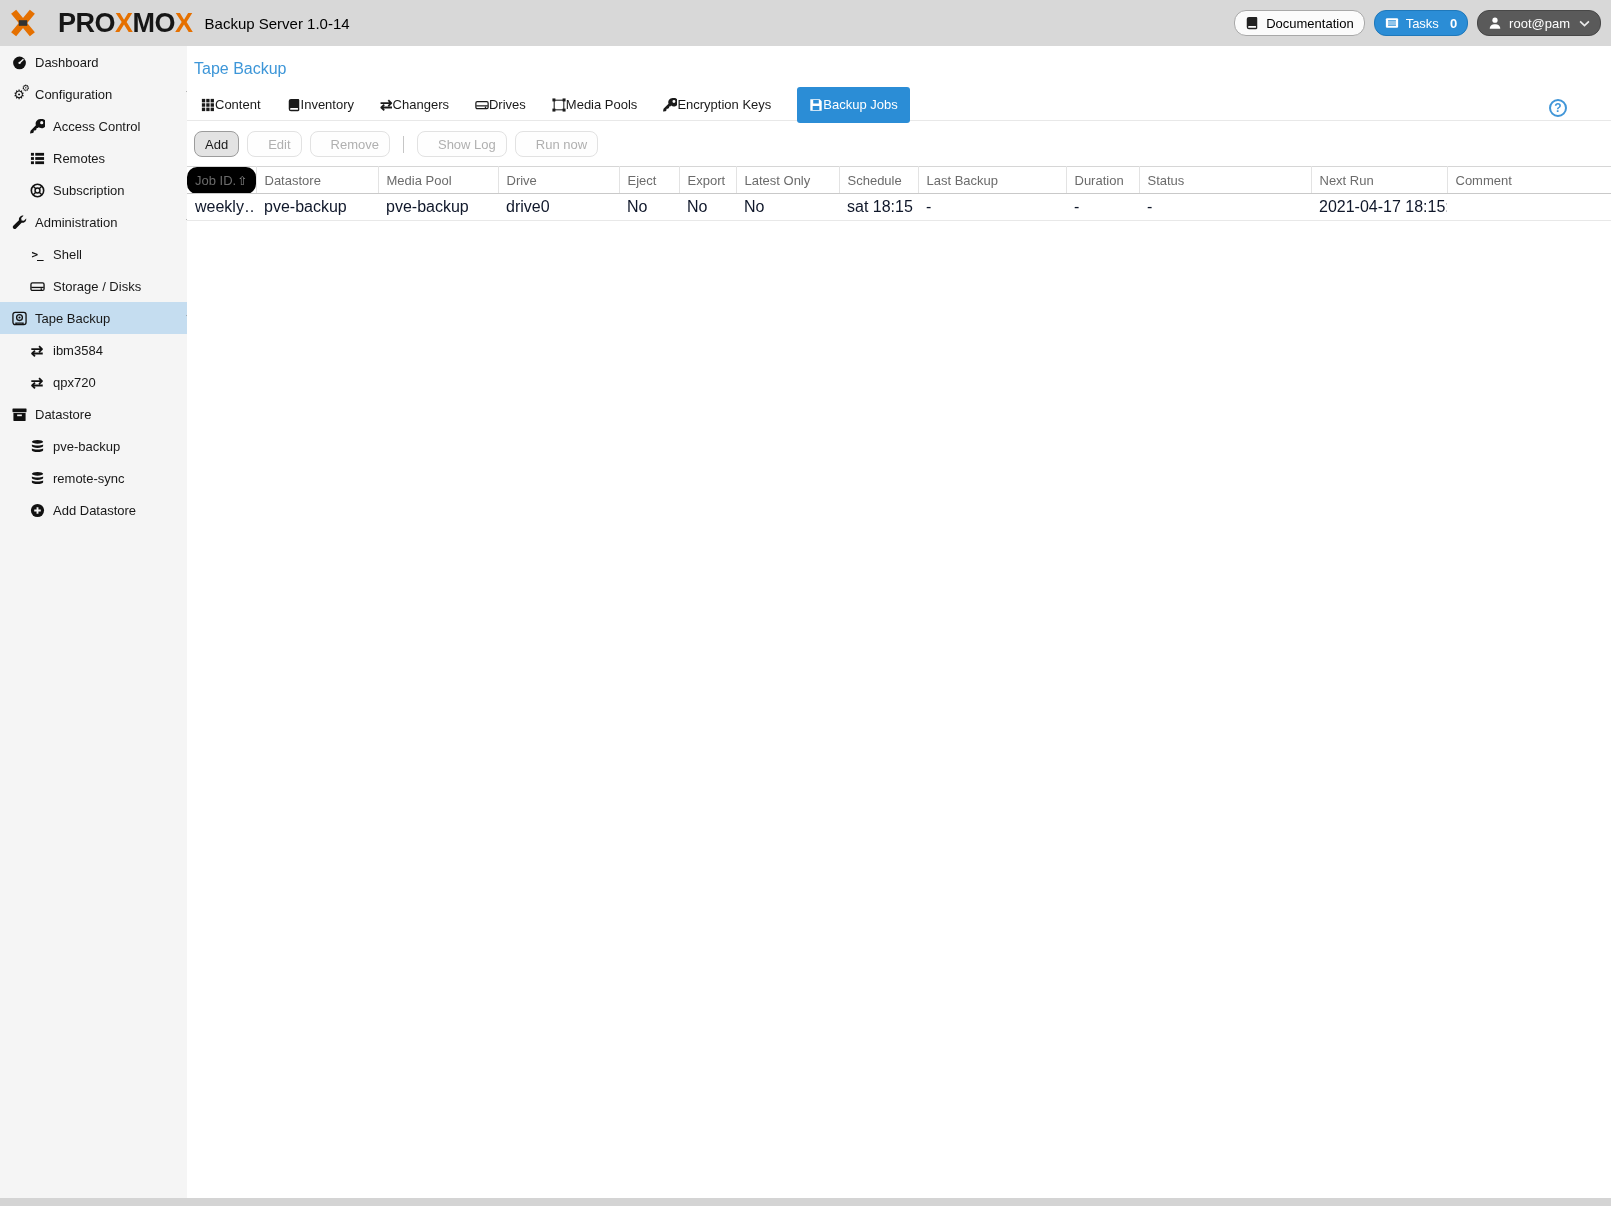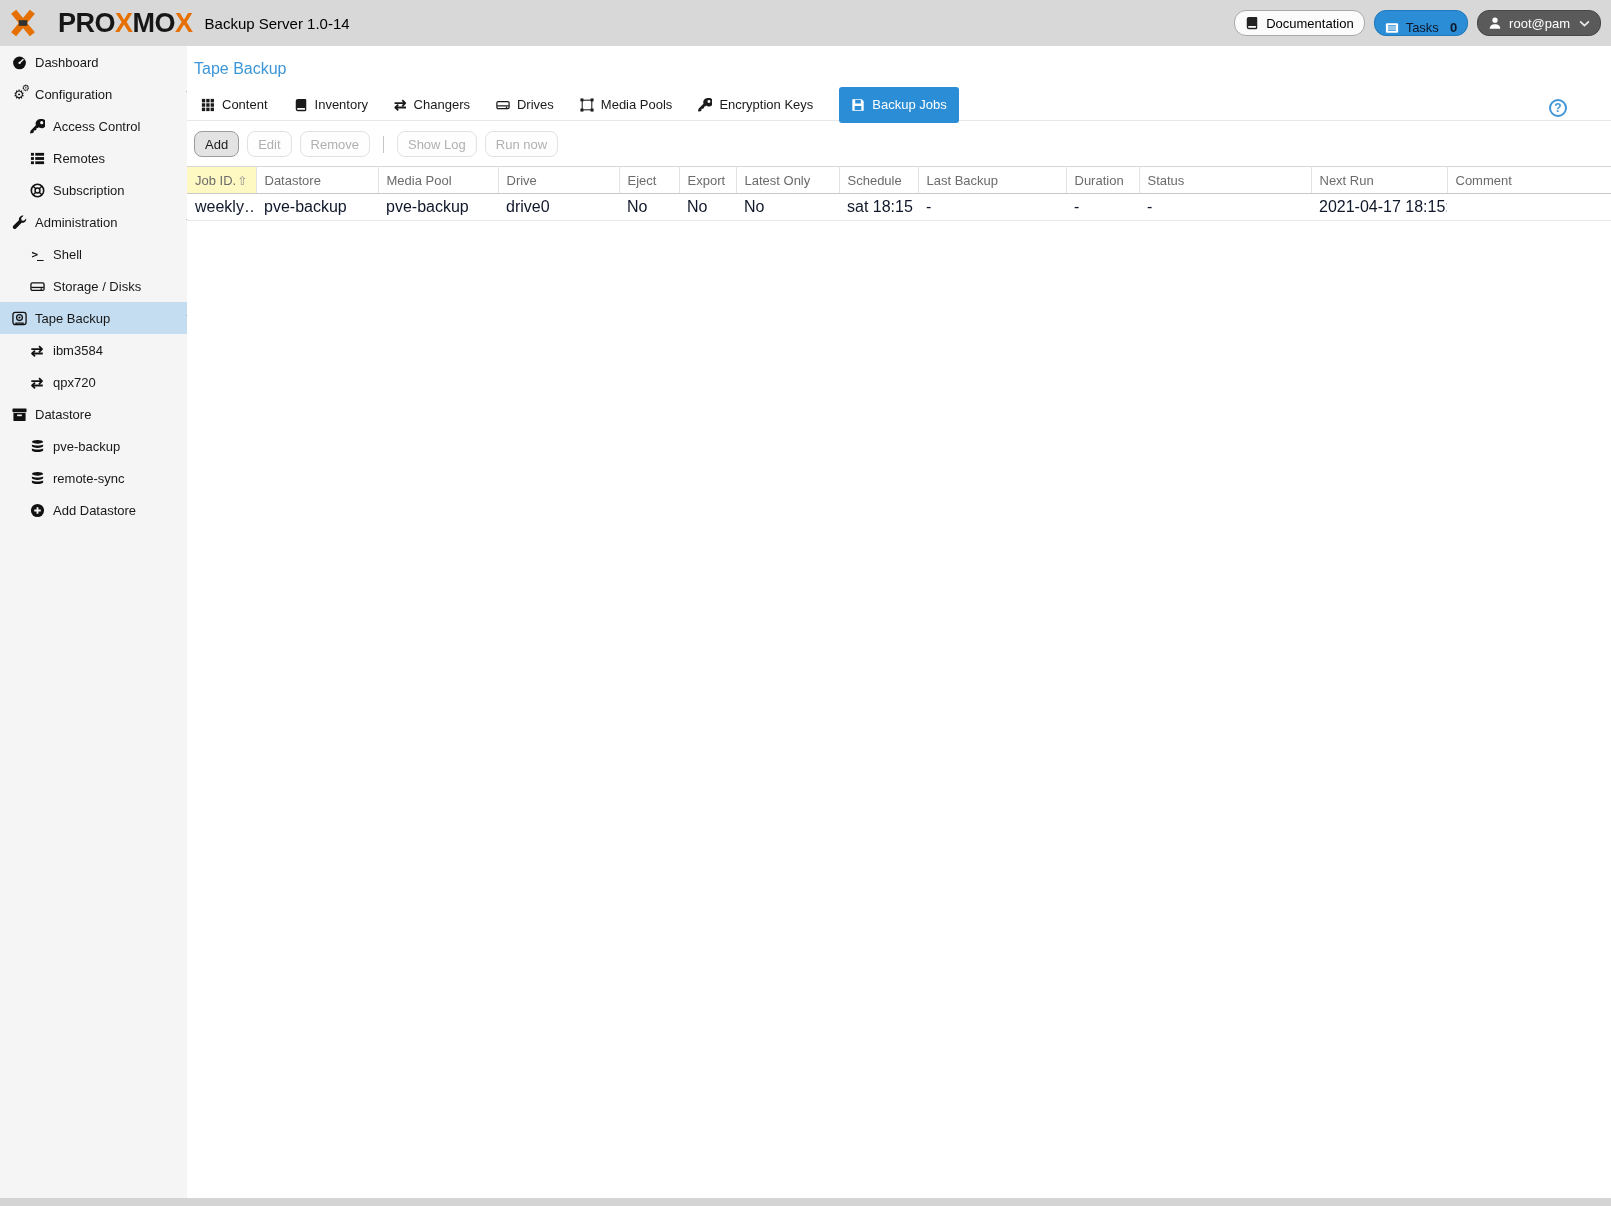--- a/index.html
+++ b/index.html
@@ -9,21 +9,21 @@
   
   .topbar { height:46px; background:#d8d8d8; display:flex; align-items:center; position:relative; }
   .logo { display:flex; align-items:center; margin-left:8px; }
   .brand { font-size:27px; font-weight:bold; letter-spacing:-0.5px; color:#161616; margin-left:20px; }
   .brand .ox { color:#e57000; }
   .subtitle { font-size:15px; color:#000; margin-left:12px; }
   .topbar-right { position:absolute; right:10px; top:10px; display:flex; gap:9px; align-items:center; }
   .tbtn { height:26px; border-radius:12px; display:flex; align-items:center; padding:0 10px; font-size:13px; cursor:pointer; }
   .tbtn .bicon { display:flex; margin-right:7px; }
   .doc-btn { background:#fbfbfb; border:1px solid #a8a8a8; color:#000; }
-  .tasks-btn { background:#2b8dd6; border:1px solid #1f78ba; color:#0f172a;align-items:flex-end; }
+  .tasks-btn { background:#2b8dd6; border:1px solid #1f78ba; color:#ffffff; }
   .tasks-btn .count { margin-left:11px; font-weight:bold; }
   .user-btn { background:#5a5a5a; border:1px solid #474747; color:#fff; }
   .user-btn .chev { margin-left:9px; display:flex; }
 
   
   .sidebar { position:absolute; top:46px; left:0; width:211px; bottom:8px;
              background:#f5f5f5; border-right:1px solid #d2d2d2; }
   .nav-item { height:32px; display:flex; align-items:center; position:relative;
               font-size:13px; color:#181818; cursor:pointer; }
   .nav-item .ni-icon { width:18px; display:flex; justify-content:center; margin-left:10px; color:#111; }
@@ -40,37 +40,37 @@
 
   
   .content { margin-left:187px; position:relative; height:1152px; background:#fff; }
   .content-title { color:#3d96d8; font-size:16px; padding:14px 0 0 7px; }
   .help-btn { position:absolute; top:53px; right:44px; width:18px; height:18px;
               border:2px solid #4196d8; border-radius:50%; color:#4196d8; font-size:12px;
               font-weight:bold; display:flex; align-items:center; justify-content:center; cursor:pointer; }
 
   .tabbar { display:flex; align-items:center; gap:26px; margin-top:11px; padding-left:14px;
             height:32px; border-bottom:1px solid #e8e8e8; }
-  .tab { display:flex; align-items:center; gap:7px; font-size:13px; color:#1a1a1a; cursor:pointer; }
+  .tab { display:flex; align-items:center; font-size:13px; color:#1a1a1a; cursor:pointer; }
   .tab .ticon { display:flex; color:#1a1a1a; }
   .tab.active { background:#2b8dd6; color:#fff; height:36px; padding:0 12px; border-radius:3px; }
   .tab.active .ticon { color:#fff; }
 
   .toolbar { display:flex; align-items:center; gap:8px; padding:10px 0 9px 7px; }
   .btn { height:26px; padding:0 10px; font-size:13px; border-radius:8px; display:flex; align-items:center; }
   .btn.on  { background:#e3e3e3; border:1px solid #9c9c9c; color:#1a1a1a; cursor:pointer; }
-  .btn.off { background:#fefefe; border:1px solid #e2e2e2; color:#b0b0b0; }
+  .btn.off { background:#fefefe; border:1px solid #e2e2e2; color:#b0b0b0;padding-left:20px; }
   .tsep { width:1px; height:17px; background:#c6c6c6; margin:0 5px; }
 
   table { border-collapse:collapse; table-layout:fixed; width:1424px; border-top:1px solid #d6d6d6; }
   th { height:27px; font-weight:normal; font-size:13px; color:#6b6b6b; text-align:left;
        padding:0 0 0 8px; border-right:1px solid #e3e3e3; border-bottom:1px solid #c9c9c9;
        white-space:nowrap; overflow:hidden; background:#fff; cursor:pointer; }
   th:last-child { border-right:none; }
-  th.sorted { background:#fef9c3; }
+  th.sorted { background:#000000;border-radius:10px; }
   .sort-arrow { color:#8d8d8d; font-size:12px; margin-left:1px; }
   td { height:27px; font-size:16px; color:#0f172a; padding:0 0 0 8px;
        border-bottom:1px solid #e8e8e8; white-space:nowrap; overflow:hidden; }
 
   .bottom-strip { position:fixed; left:0; right:0; bottom:0; height:8px; background:#d4d4d4; }
   svg { display:block; }
 </style>
 </head>
 <body>
 

